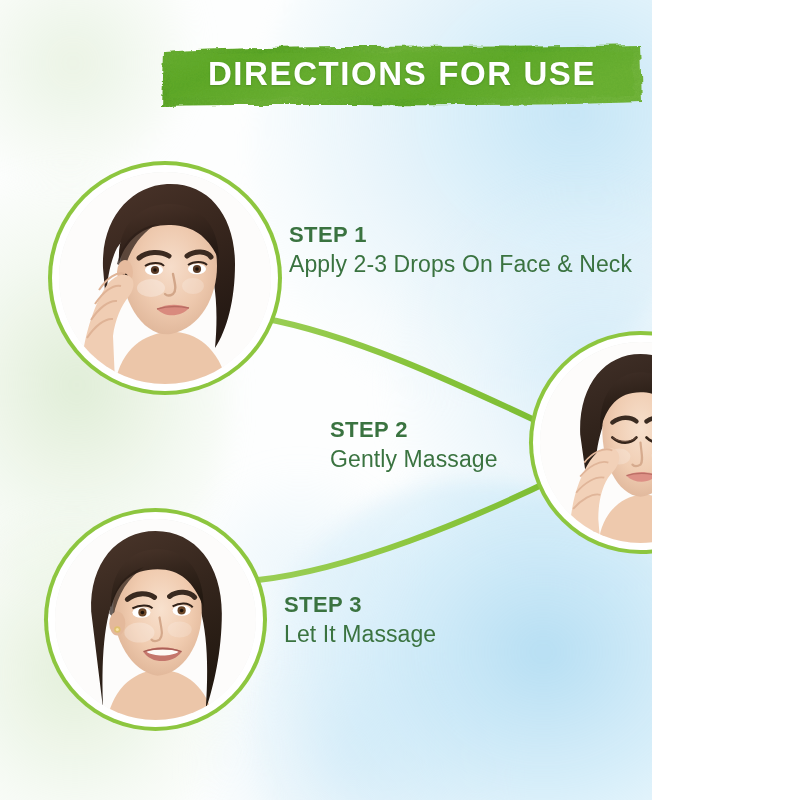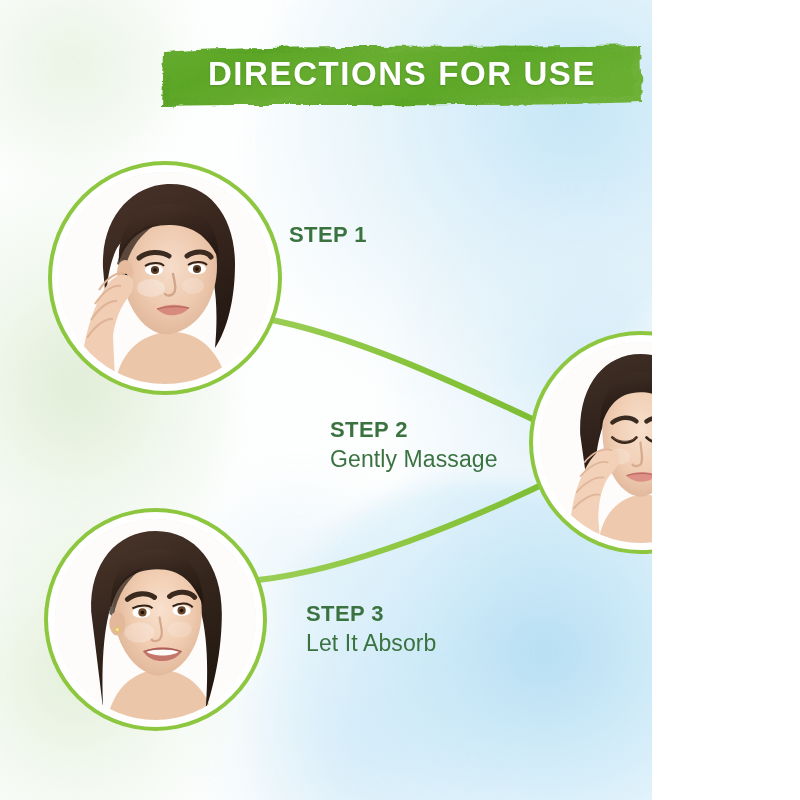--- a/index.html
+++ b/index.html
@@ -121,21 +121,21 @@
     color:#3a7340;
     font-size:23px;
     font-weight:normal;
     letter-spacing:.1px;
     line-height:1.28;
     margin-top:3px;
     white-space:nowrap;
   }
   #step-1 { left:289px; top:222px; }
   #step-2 { left:330px; top:417px; }
-  #step-3 { left:306px; top:592px;margin-top:9px; }
+  #step-3 { left:284px; top:592px; }
 </style>
 </head>
 <body>
 
 <div id="stage">
 
   <div class="wash wash-green-topleft"></div>
   <div class="wash wash-green-left"></div>
   <div class="wash wash-green-bottomleft"></div>
   <div class="wash wash-blue-top"></div>
@@ -366,25 +366,26 @@
         <path d="M88,132 C98,128 116,128 126,132" stroke="#a85d54" stroke-width="1.2" fill="none"></path>
 
         <ellipse cx="84" cy="113" rx="15" ry="10" fill="#ffffff" opacity=".26"></ellipse>
         <ellipse cx="124" cy="110" rx="12" ry="8" fill="#ffffff" opacity=".18"></ellipse>
       </svg>
     </div>
   </div>
 
   <div class="step-block" id="step-1">
     <div class="step-label">STEP 1</div>
+    <div class="step-desc">Apply 2-3 Drops On Face &amp; Neck</div>
   </div>
 
   <div class="step-block" id="step-2">
     <div class="step-label">STEP 2</div>
     <div class="step-desc">Gently Massage</div>
   </div>
 
   <div class="step-block" id="step-3">
     <div class="step-label">STEP 3</div>
-    <div class="step-desc">Let It Absorb</div>
+    <div class="step-desc">Let It Massage</div>
   </div>
 
 </div>
 
 </body></html>

